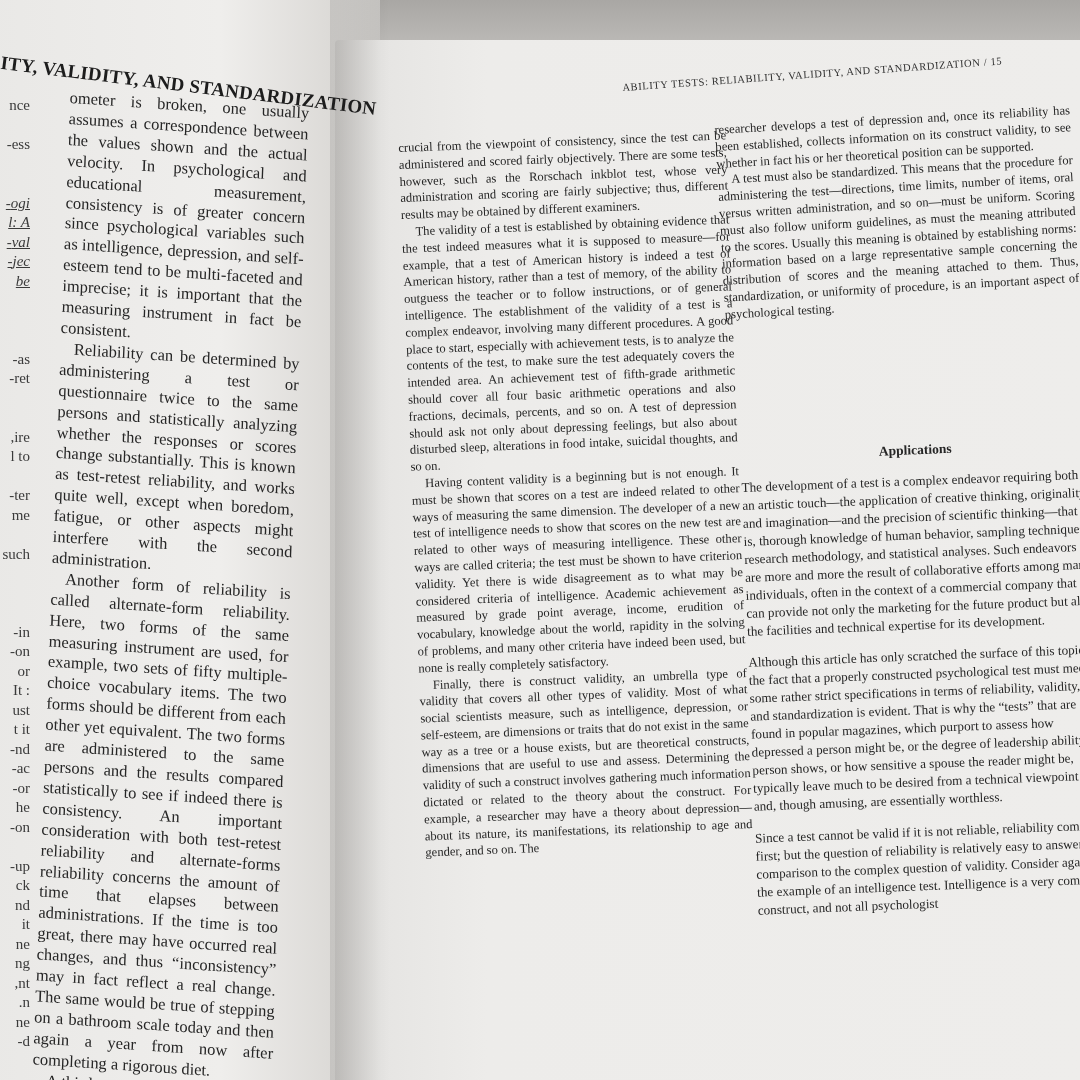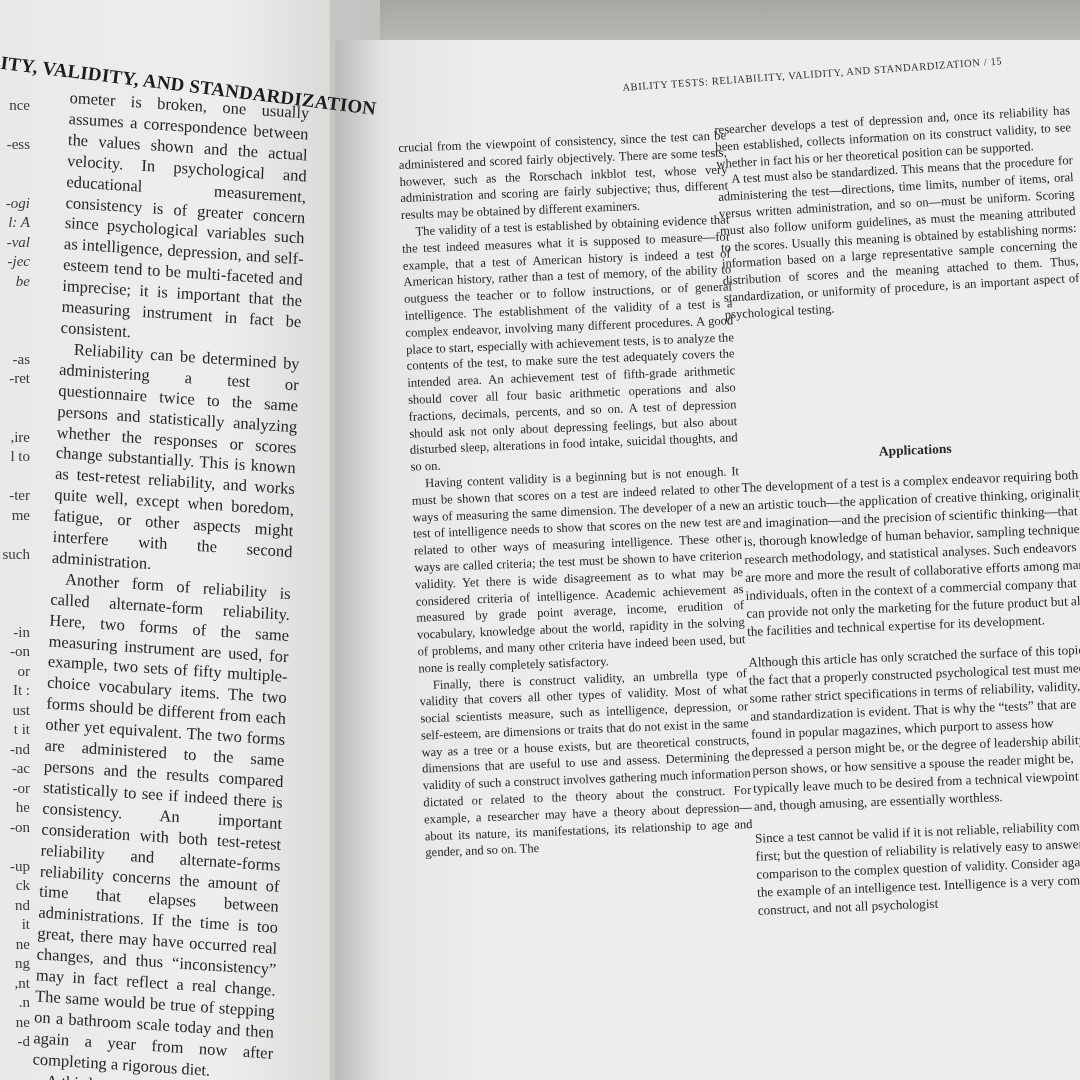--- a/index.html
+++ b/index.html
@@ -32,21 +32,21 @@
     .left-running-head {
       position: absolute; left: 2px; top: 52px; width: 330px;
       font-weight: bold; font-size: 19px; letter-spacing: 0.2px; color: #1d1d1d;
       transform: rotate(7deg); transform-origin: left top; white-space: nowrap;
     }
     .fragments {
       position: absolute; left: 0; top: 96px; width: 30px;
       font-size: 15px; line-height: 19.5px; color: #3a3a3a; text-align: right;
     }
     .fragments .frag { height: 19.5px; white-space: nowrap; overflow: visible; direction: rtl; }
-    .fragments .it { font-style: italic; }
+    .fragments .it { font-style: italic; text-decoration: underline; }
     .col-left {
       position: absolute; left: 70px; top: 88px; width: 240px;
       font-size: 16.5px; line-height: 20.9px; color: #262626;
       transform: rotate(2.2deg) skewY(1.5deg); transform-origin: left top;
     }
     .col-left p, .col-mid p, .col-right p { margin: 0; text-align: justify; }
     .col-left p.ind, .col-mid p.ind, .col-right p.ind { text-indent: 14px; }
     .right-running-head {
       position: absolute; left: 622px; top: 82px; width: 400px;
       font-size: 10.5px; letter-spacing: 0.6px; color: #2f2f2f; text-transform: uppercase;

